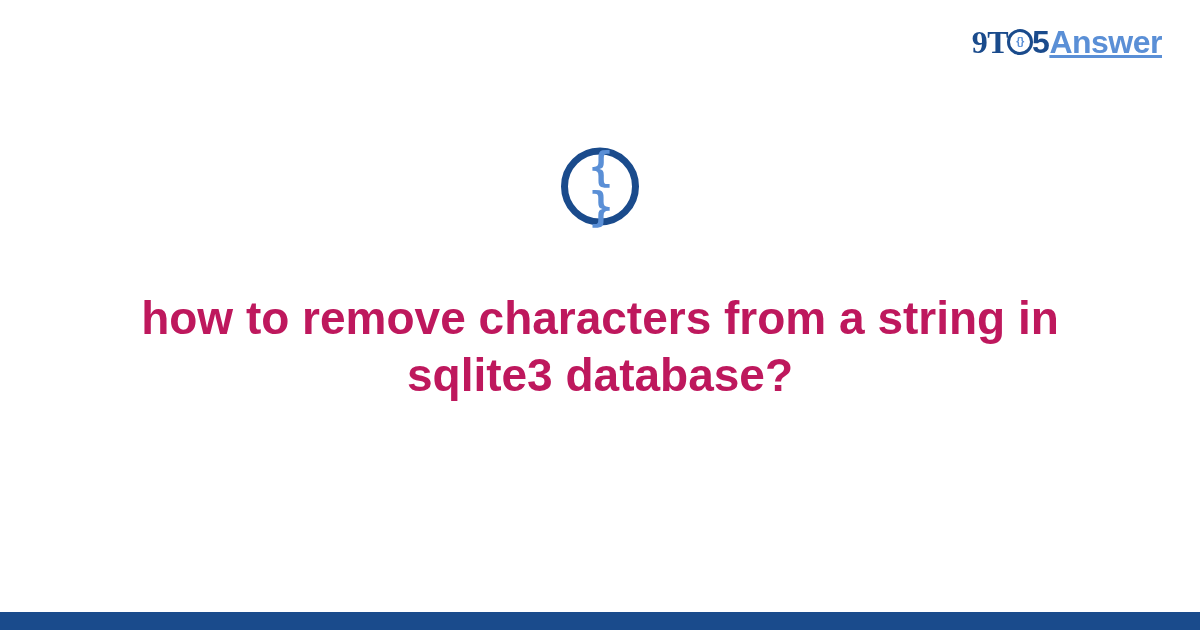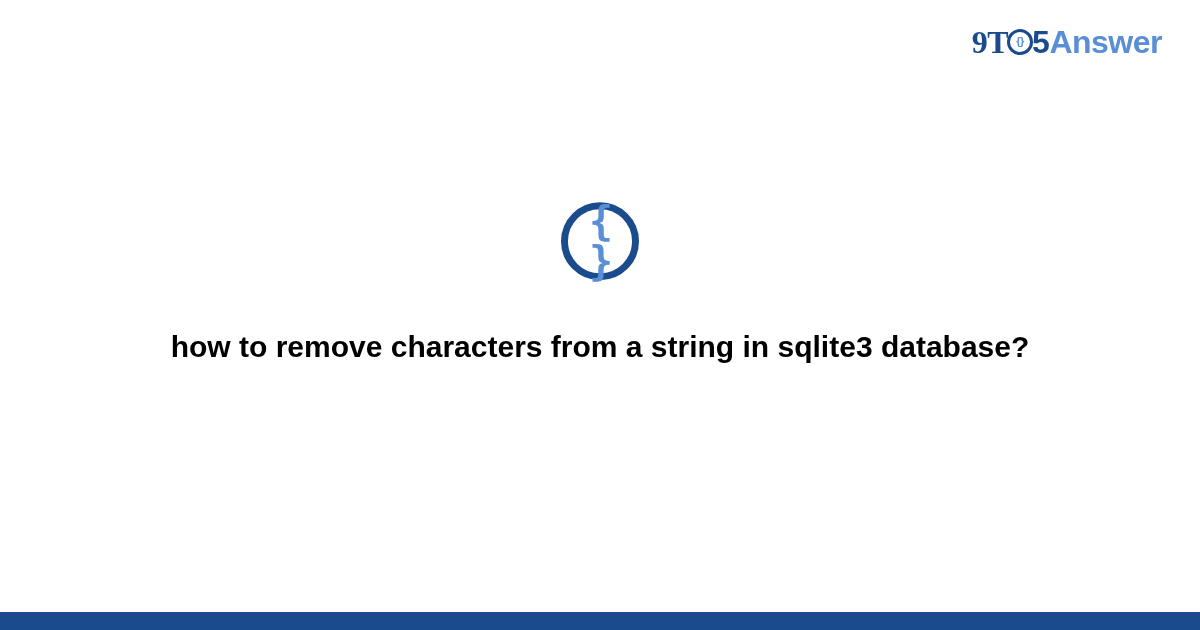--- a/index.html
+++ b/index.html
@@ -47,20 +47,21 @@
       font-weight: 700;
       line-height: 1;
     }
     .logo-5 {
       color: #1a4b8c;
       font-weight: 700;
     }
     .logo-answer {
       color: #5a8fd6;
       font-weight: 600;
+      text-decoration: underline;
     }
     .center-content {
       position: absolute;
       top: 45%;
       left: 50%;
       transform: translate(-50%, -50%);
       text-align: center;
       width: 100%;
       padding: 0 60px;
     }
@@ -76,26 +77,26 @@
     }
     .code-icon-braces {
       font-size: 40px;
       font-weight: 700;
       color: #5a8fd6;
       font-family: "Consolas", "Monaco", monospace;
       letter-spacing: -2px;
       line-height: 1;
     }
     .question-title {
-      font-size: 30px;
+      font-size: 46px;
       font-weight: 700;
-      color: #000000;
+      color: #be185d;
       line-height: 1.25;
       max-width: 980px;
-      margin: 0 auto;
+      margin: 16px auto;
     }
     .bottom-bar {
       position: absolute;
       bottom: 0;
       left: 0;
       width: 100%;
       height: 18px;
       background: #1a4b8c;
     }
   </style>

